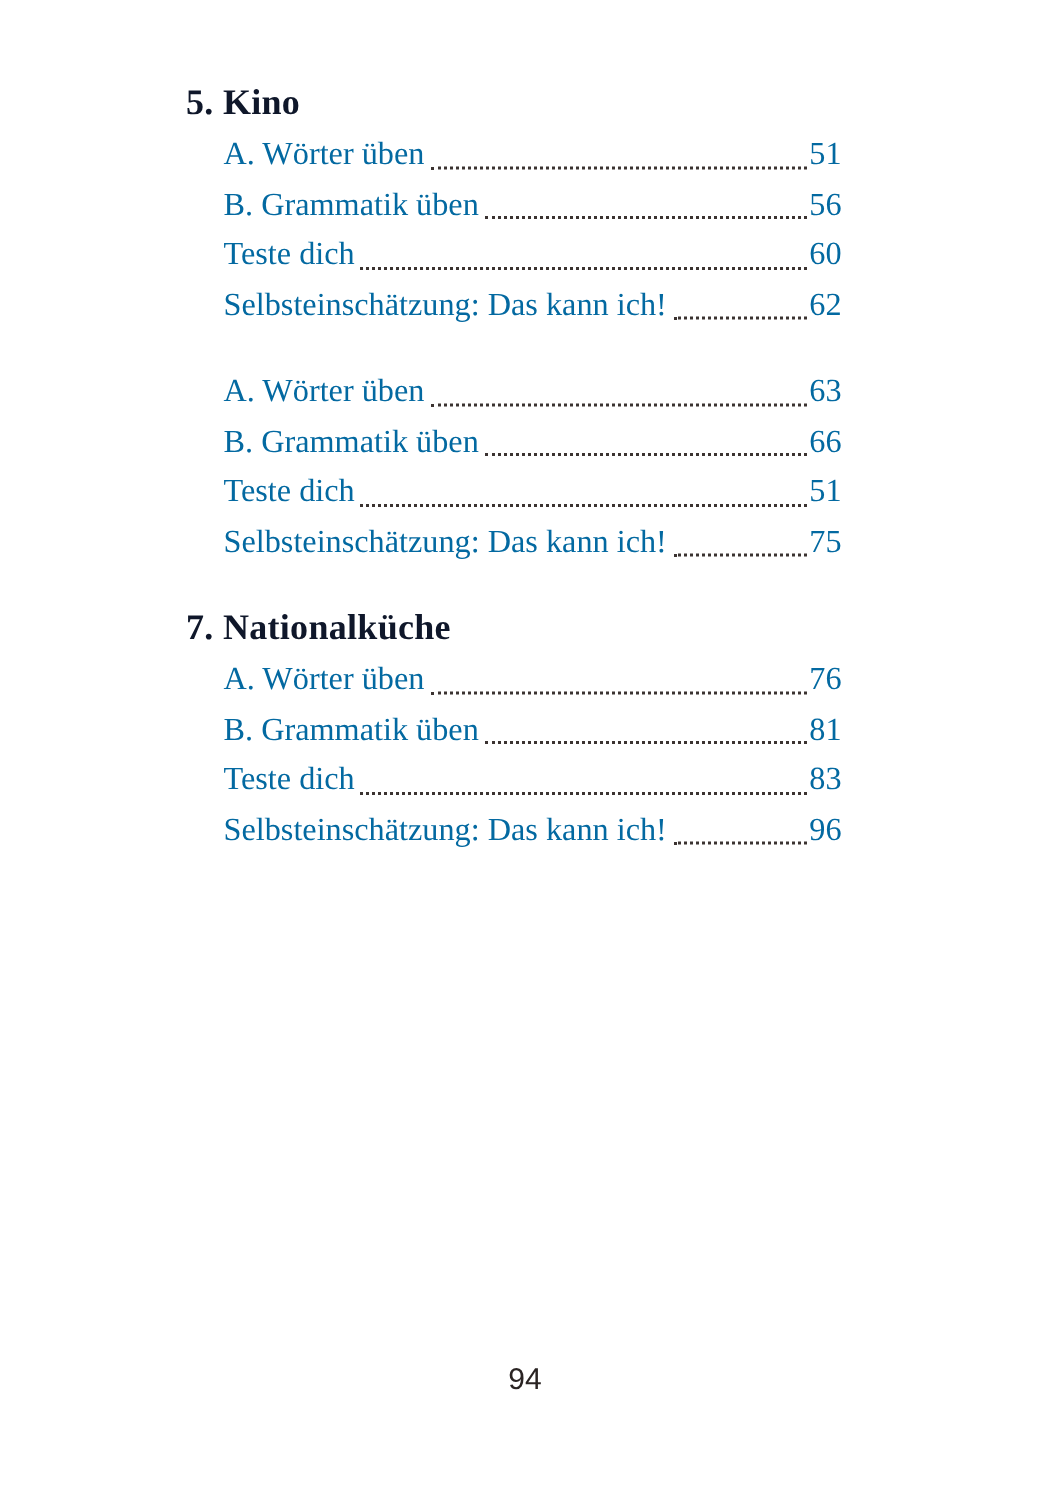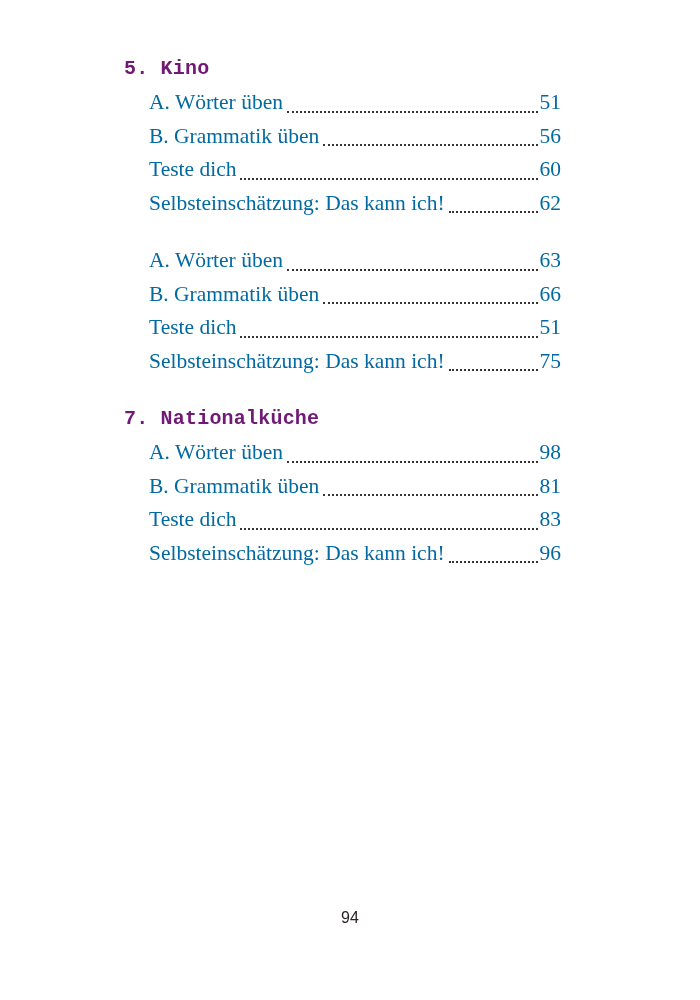--- a/index.html
+++ b/index.html
@@ -23,26 +23,26 @@
   .toc {
     position: absolute;
     left: 124px;
     top: 52px;
     width: 437px;
   }
   .toc-section {
     margin: 0 0 24px 0;
   }
   .toc-heading {
-    font-family: Liberation Mono, monospace;
+    font-family: Liberation Serif, serif;
     font-weight: 700;
-    font-size: 20px;
+    font-size: 24px;
     line-height: 34px;
     margin: 0;
-    color: #701a75;
+    color: #0f172a;
     letter-spacing: 0.2px;
   }
   .toc-row {
     display: flex;
     align-items: flex-end;
     font-size: 21.5px;
     line-height: 33.5px;
     padding-left: 25px;
     color: #0369a1;
   }
@@ -68,21 +68,21 @@
   .closing-row .toc-page {
     font-style: italic;
   }
   .page-footer {
     position: absolute;
     left: 0;
     right: 0;
     top: 909px;
     text-align: center;
     font-family: "Liberation Sans", sans-serif;
-    font-size: 16px;
+    font-size: 20px;
     color: #2a2423;
   }
 </style>
 </head>
 <body>
 
 <div class="page">
   <main class="toc" id="toc-root">
       <section class="toc-section">
         <h2 class="toc-heading">5. Kino</h2>
@@ -127,21 +127,21 @@
           <span class="toc-label">Selbsteinschätzung: Das kann ich!</span>
           <span class="toc-dots"></span>
           <span class="toc-page">75</span>
         </div>
       </section>
       <section class="toc-section">
         <h2 class="toc-heading">7. Nationalküche</h2>
         <div class="toc-row">
           <span class="toc-label">A. Wörter üben</span>
           <span class="toc-dots"></span>
-          <span class="toc-page">98</span>
+          <span class="toc-page">76</span>
         </div>
         <div class="toc-row">
           <span class="toc-label">B. Grammatik üben</span>
           <span class="toc-dots"></span>
           <span class="toc-page">81</span>
         </div>
         <div class="toc-row">
           <span class="toc-label">Teste dich</span>
           <span class="toc-dots"></span>
           <span class="toc-page">83</span>

